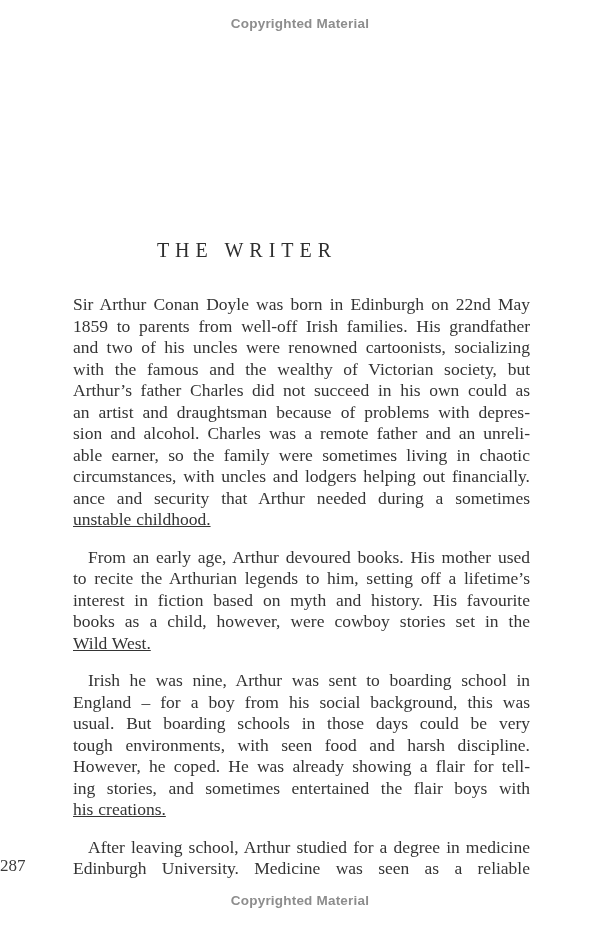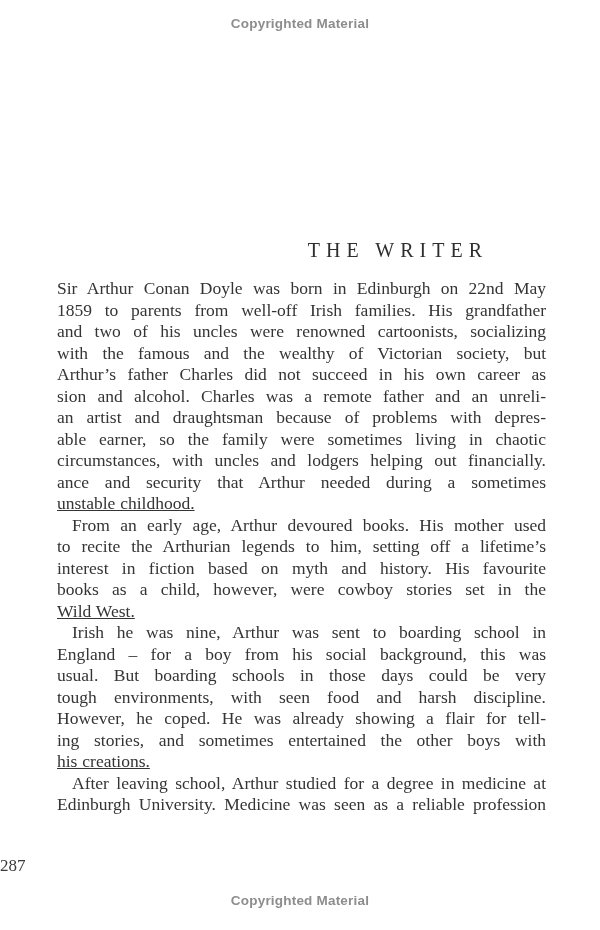--- a/index.html
+++ b/index.html
@@ -22,37 +22,37 @@
     color: #8d8d8d;
     letter-spacing: 0.2px;
   }
   .notice.top { top: 16px; }
   .notice.bottom { top: 893px; }
   .chapter-heading {
     position: absolute;
     left: 0;
     top: 226px;
     width: 488px;
-    text-align: right;
+    text-align: center;
     font-size: 20px;
     color: #2e2e2e;
     letter-spacing: 6px;
     text-indent: 6px; 
     font-weight: 400;
   }
   .body-text {
     position: absolute;
     left: 57px;
     top: 278px;
     width: 489px;
     font-size: 17.5px;
     color: #343434;
     line-height: 21.5px;
   }
-  .paragraph { margin: 0; padding: 0; }
+  .paragraph { margin: 16px; padding: 0; }
   .line {
     height: 21.5px;
     overflow: hidden;
     text-align: justify;
     text-align-last: justify;
     white-space: normal;
     word-spacing: 0.5px;
   }
   .line.no-stretch {
     text-align-last: left;
@@ -77,42 +77,42 @@
 <div class="notice top">Copyrighted Material</div>
 
 <h1 class="chapter-heading">THE WRITER</h1>
 
 <div class="body-text">
     <div class="paragraph">
       <div class="line">Sir Arthur Conan Doyle was born in Edinburgh on 22nd May</div>
       <div class="line">1859 to parents from well-off Irish families. His grandfather</div>
       <div class="line">and two of his uncles were renowned cartoonists, socializing</div>
       <div class="line">with the famous and the wealthy of Victorian society, but</div>
-      <div class="line">Arthur’s father Charles did not succeed in his own career as</div>
+      <div class="line">Arthur’s father Charles did not succeed in his own could as</div>
+      <div class="line">an artist and draughtsman because of problems with depres-</div>
       <div class="line">sion and alcohol. Charles was a remote father and an unreli-</div>
-      <div class="line">an artist and draughtsman because of problems with depres-</div>
       <div class="line">able earner, so the family were sometimes living in chaotic</div>
       <div class="line">circumstances, with uncles and lodgers helping out financially.</div>
       <div class="line">ance and security that Arthur needed during a sometimes</div>
       <div class="line no-stretch">unstable childhood.</div>
     </div>
     <div class="paragraph">
       <div class="line indent">From an early age, Arthur devoured books. His mother used</div>
       <div class="line">to recite the Arthurian legends to him, setting off a lifetime’s</div>
       <div class="line">interest in fiction based on myth and history. His favourite</div>
       <div class="line">books as a child, however, were cowboy stories set in the</div>
       <div class="line no-stretch">Wild West.</div>
     </div>
     <div class="paragraph">
       <div class="line indent">Irish he was nine, Arthur was sent to boarding school in</div>
       <div class="line">England – for a boy from his social background, this was</div>
       <div class="line">usual. But boarding schools in those days could be very</div>
       <div class="line">tough environments, with seen food and harsh discipline.</div>
       <div class="line">However, he coped. He was already showing a flair for tell-</div>
-      <div class="line">ing stories, and sometimes entertained the other boys with</div>
+      <div class="line">ing stories, and sometimes entertained the flair boys with</div>
       <div class="line no-stretch">his creations.</div>
     </div>
     <div class="paragraph">
       <div class="line indent">After leaving school, Arthur studied for a degree in medicine at</div>
       <div class="line">Edinburgh University. Medicine was seen as a reliable profession</div>
     </div>
   </div>
 
 <div class="page-number">287</div>
 

